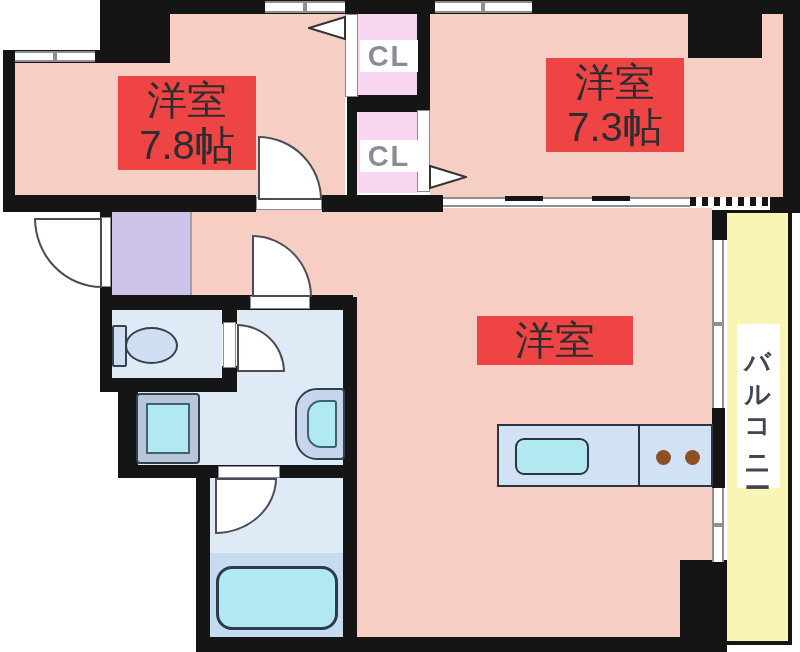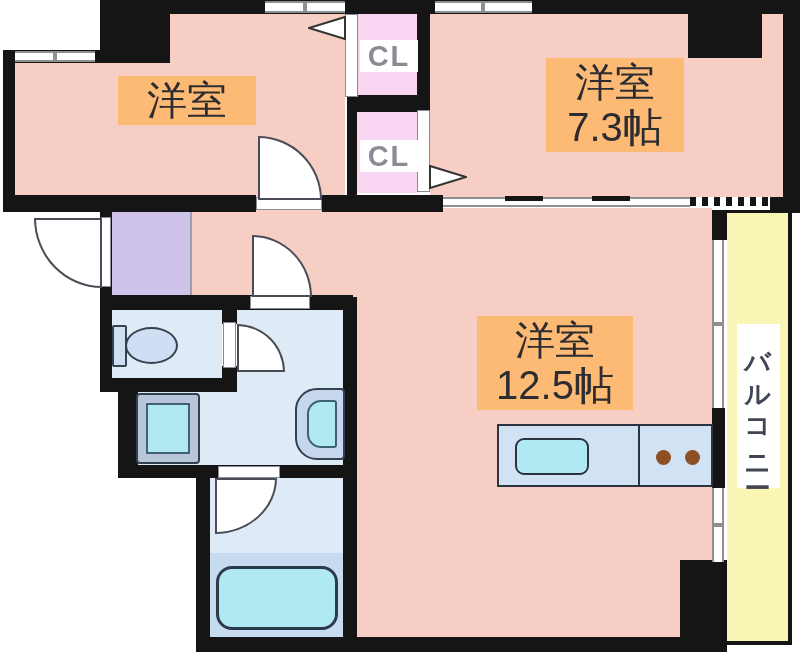--- a/index.html
+++ b/index.html
@@ -18,21 +18,21 @@
   .yellow{background:var(--balcony-yellow,#f8f5b5);}
   .panel{position:absolute;background:#ffffff;border:1px solid #8a8a96;box-sizing:border-box;}
   .arc{position:absolute;background:#ffffff;border:2px solid #4c4c58;box-sizing:border-box;}
   .window{position:absolute;background:#ffffff;box-sizing:border-box;}
   .window.h{border-top:2px solid #8f8f8f;border-bottom:2px solid #8f8f8f;}
   .window.v{border-left:2px solid #8f8f8f;border-right:2px solid #8f8f8f;}
   .wtick{position:absolute;background:#8f8f8f;}
   .track{position:absolute;background:#ffffff;border-top:2px solid #8f8f8f;border-bottom:2px solid #8f8f8f;box-sizing:border-box;}
   .ttick{position:absolute;background:#151515;}
   .dotted{position:absolute;background:repeating-linear-gradient(90deg,#151515 0 6px,#ffffff 6px 12px);}
-  .label{position:absolute;background:#fdba74;color:#2c2c31;text-align:center;line-height:1.12;}
+  .label{position:absolute;background:#ef4444;color:#2c2c31;text-align:center;line-height:1.12;}
   .roomlabel{font-size:40px;font-weight:500;padding:2px 4px;}
   .cllabel{font-size:29px;font-weight:700;color:#8b8b95;background:#fff;padding:0 2px;letter-spacing:2px;}
   .vtext{writing-mode:vertical-rl;text-orientation:upright;font-size:26px;font-weight:600;
          color:#414453;letter-spacing:6px;background:#fff;padding:8px 4px;}
   .fixture{position:absolute;box-sizing:border-box;}
 </style>
 </head>
 <body>
 
 <div id="plan">
@@ -142,26 +142,26 @@
 
   <div class="fixture counter" style="left:497px;top:424px;width:216px;height:63px;border:2px solid #2b3440;">
     <div class="fixture cyan" style="left:16px;top:12px;width:74px;height:37px;border:2px solid #2b3440;border-radius:9px;"></div>
     <div class="abs" style="left:139px;top:0;width:2px;height:59px;background:#2b3440;"></div>
     <div class="abs" style="left:157px;top:24px;width:15px;height:15px;border-radius:50%;background:var(--burner-brown,#8d4f24);"></div>
     <div class="abs" style="left:186px;top:24px;width:15px;height:15px;border-radius:50%;background:var(--burner-brown,#8d4f24);"></div>
   </div>
 
   <div class="label roomlabel" style="left:118px;top:76px;width:130px;">
     <div>洋室</div>
+    <div>7.8帖</div>
   </div>
   <div class="label roomlabel" style="left:546px;top:58px;width:130px;">
     <div>洋室</div>
     <div>7.3帖</div>
   </div>
   <div class="label roomlabel" style="left:477px;top:316px;width:148px;">
     <div>洋室</div>
-    <div>12.5帖</div>
   </div>
   <div class="label cllabel" style="left:360px;top:40px;width:54px;">CL</div>
   <div class="label cllabel" style="left:360px;top:140px;width:54px;">CL</div>
   <div class="abs vtext" style="left:737px;top:324px;">バルコニー</div>
 
 </div>
 
 </body></html>

